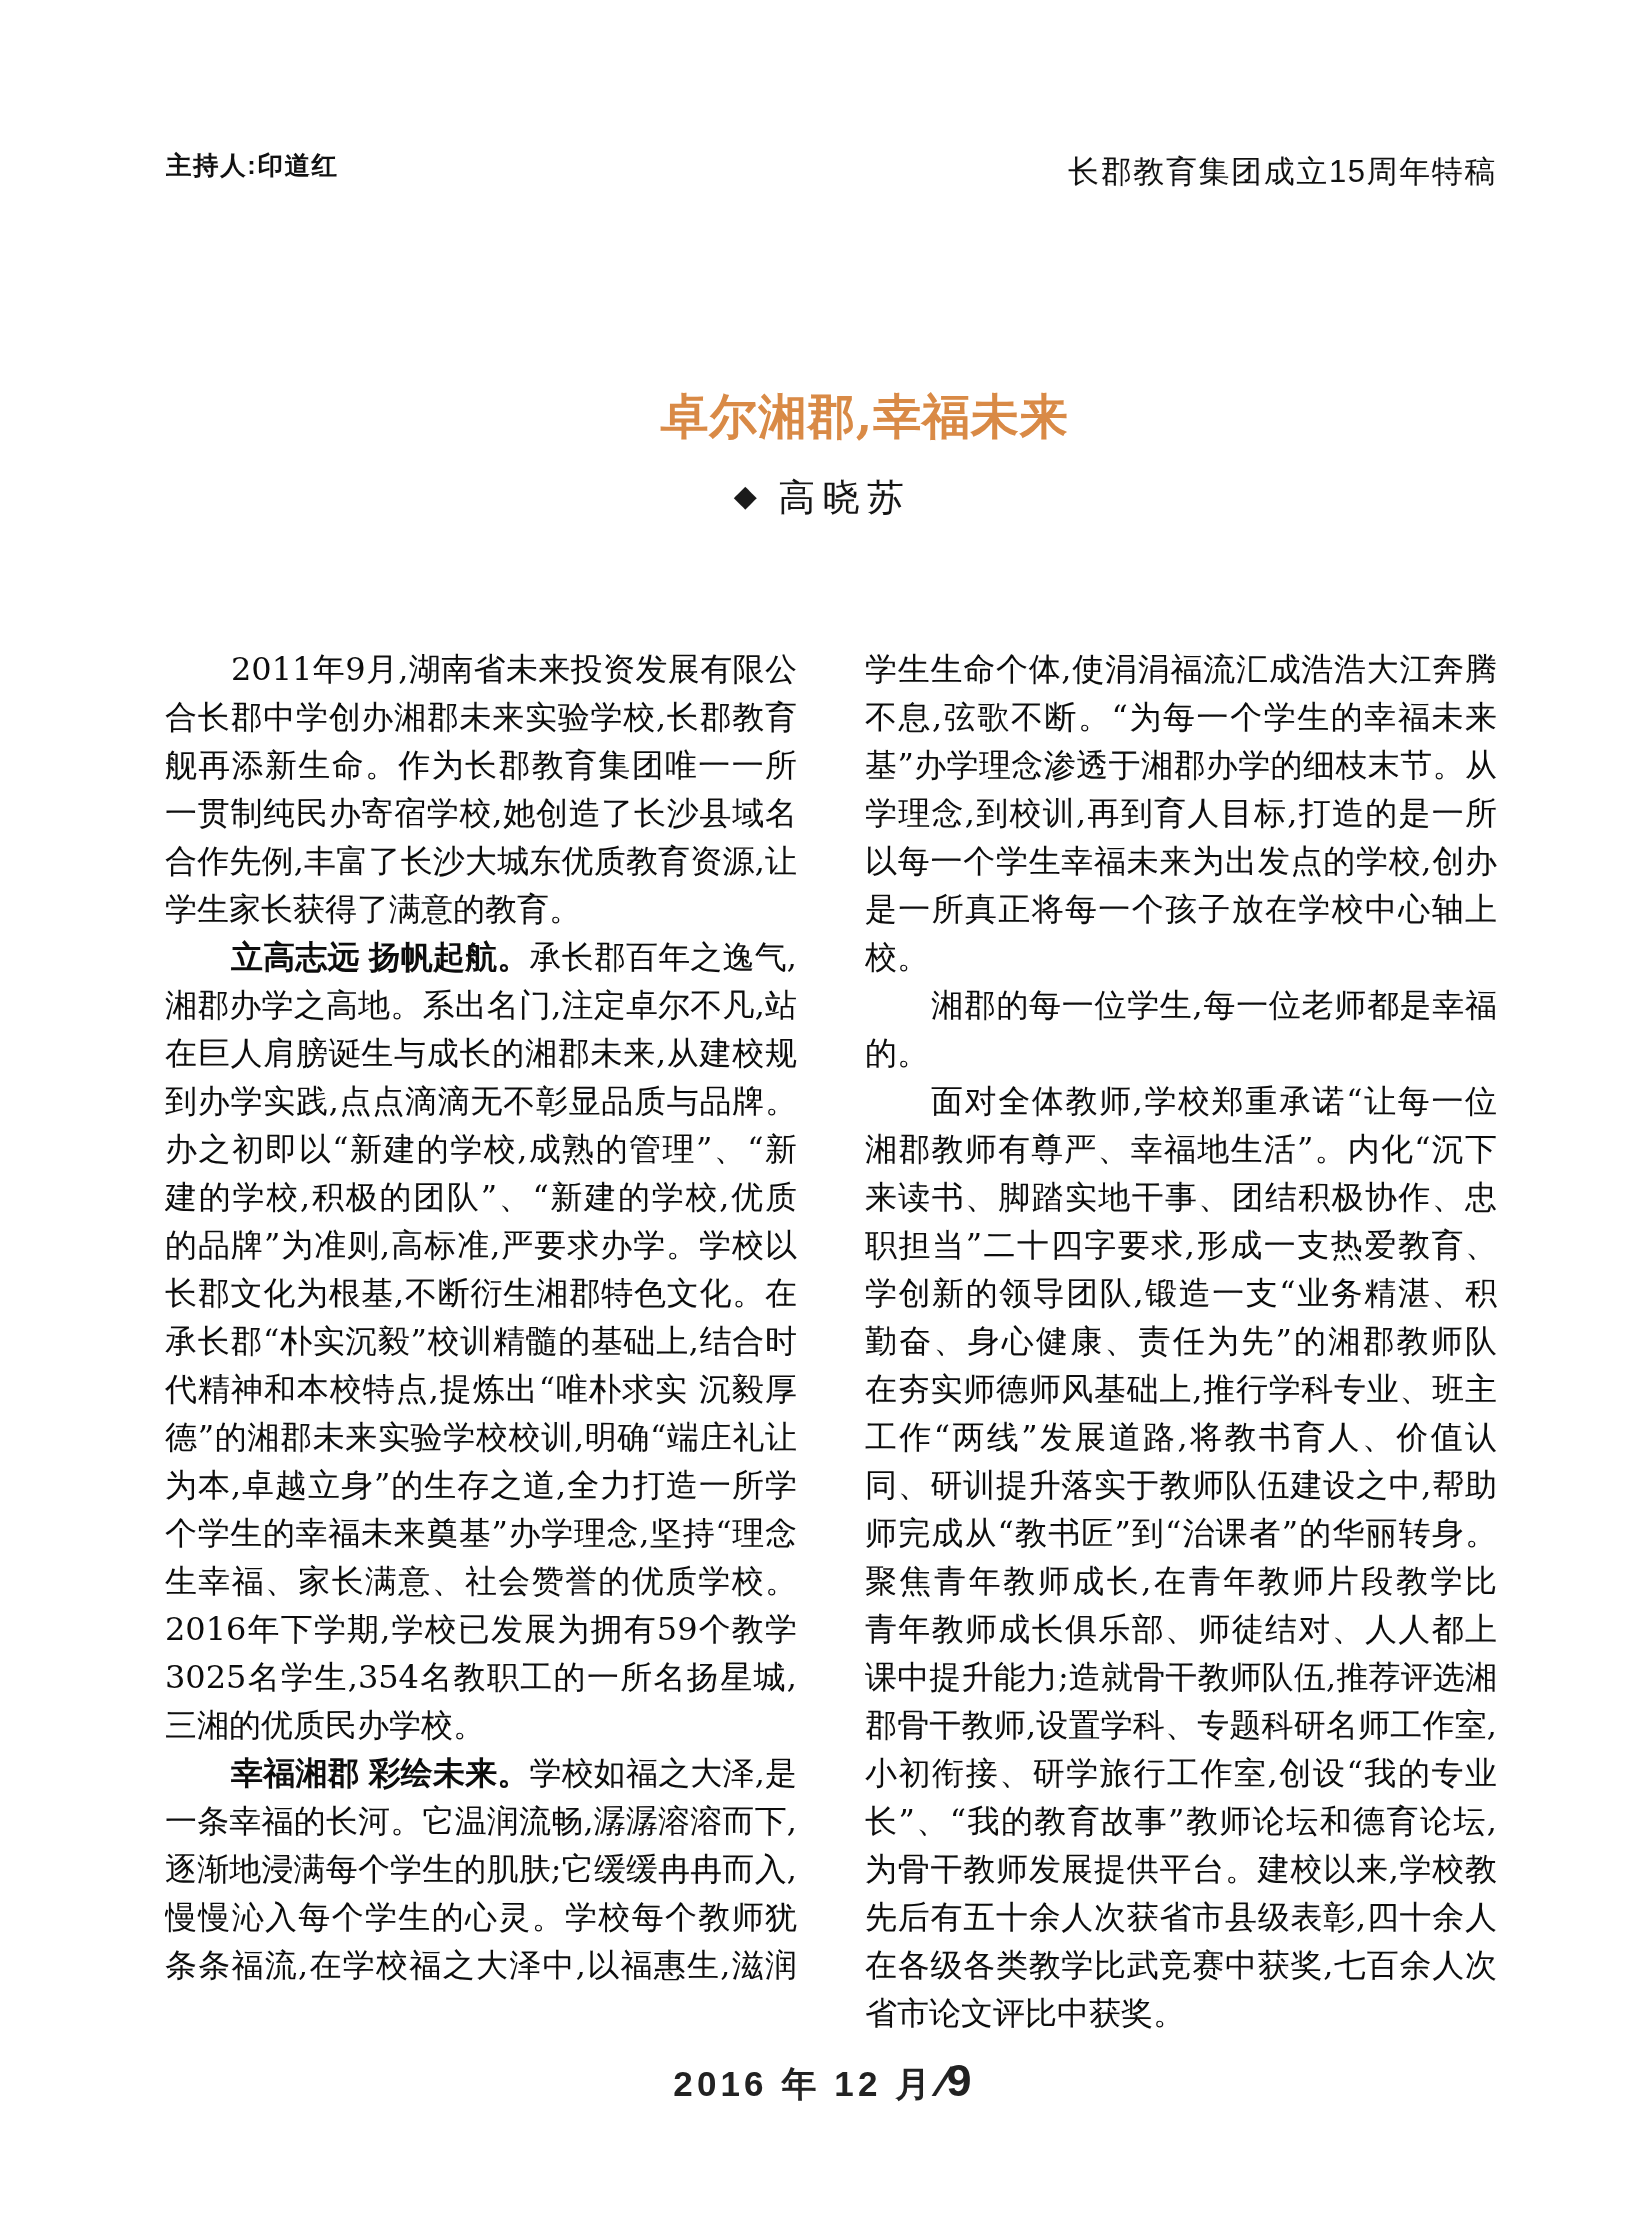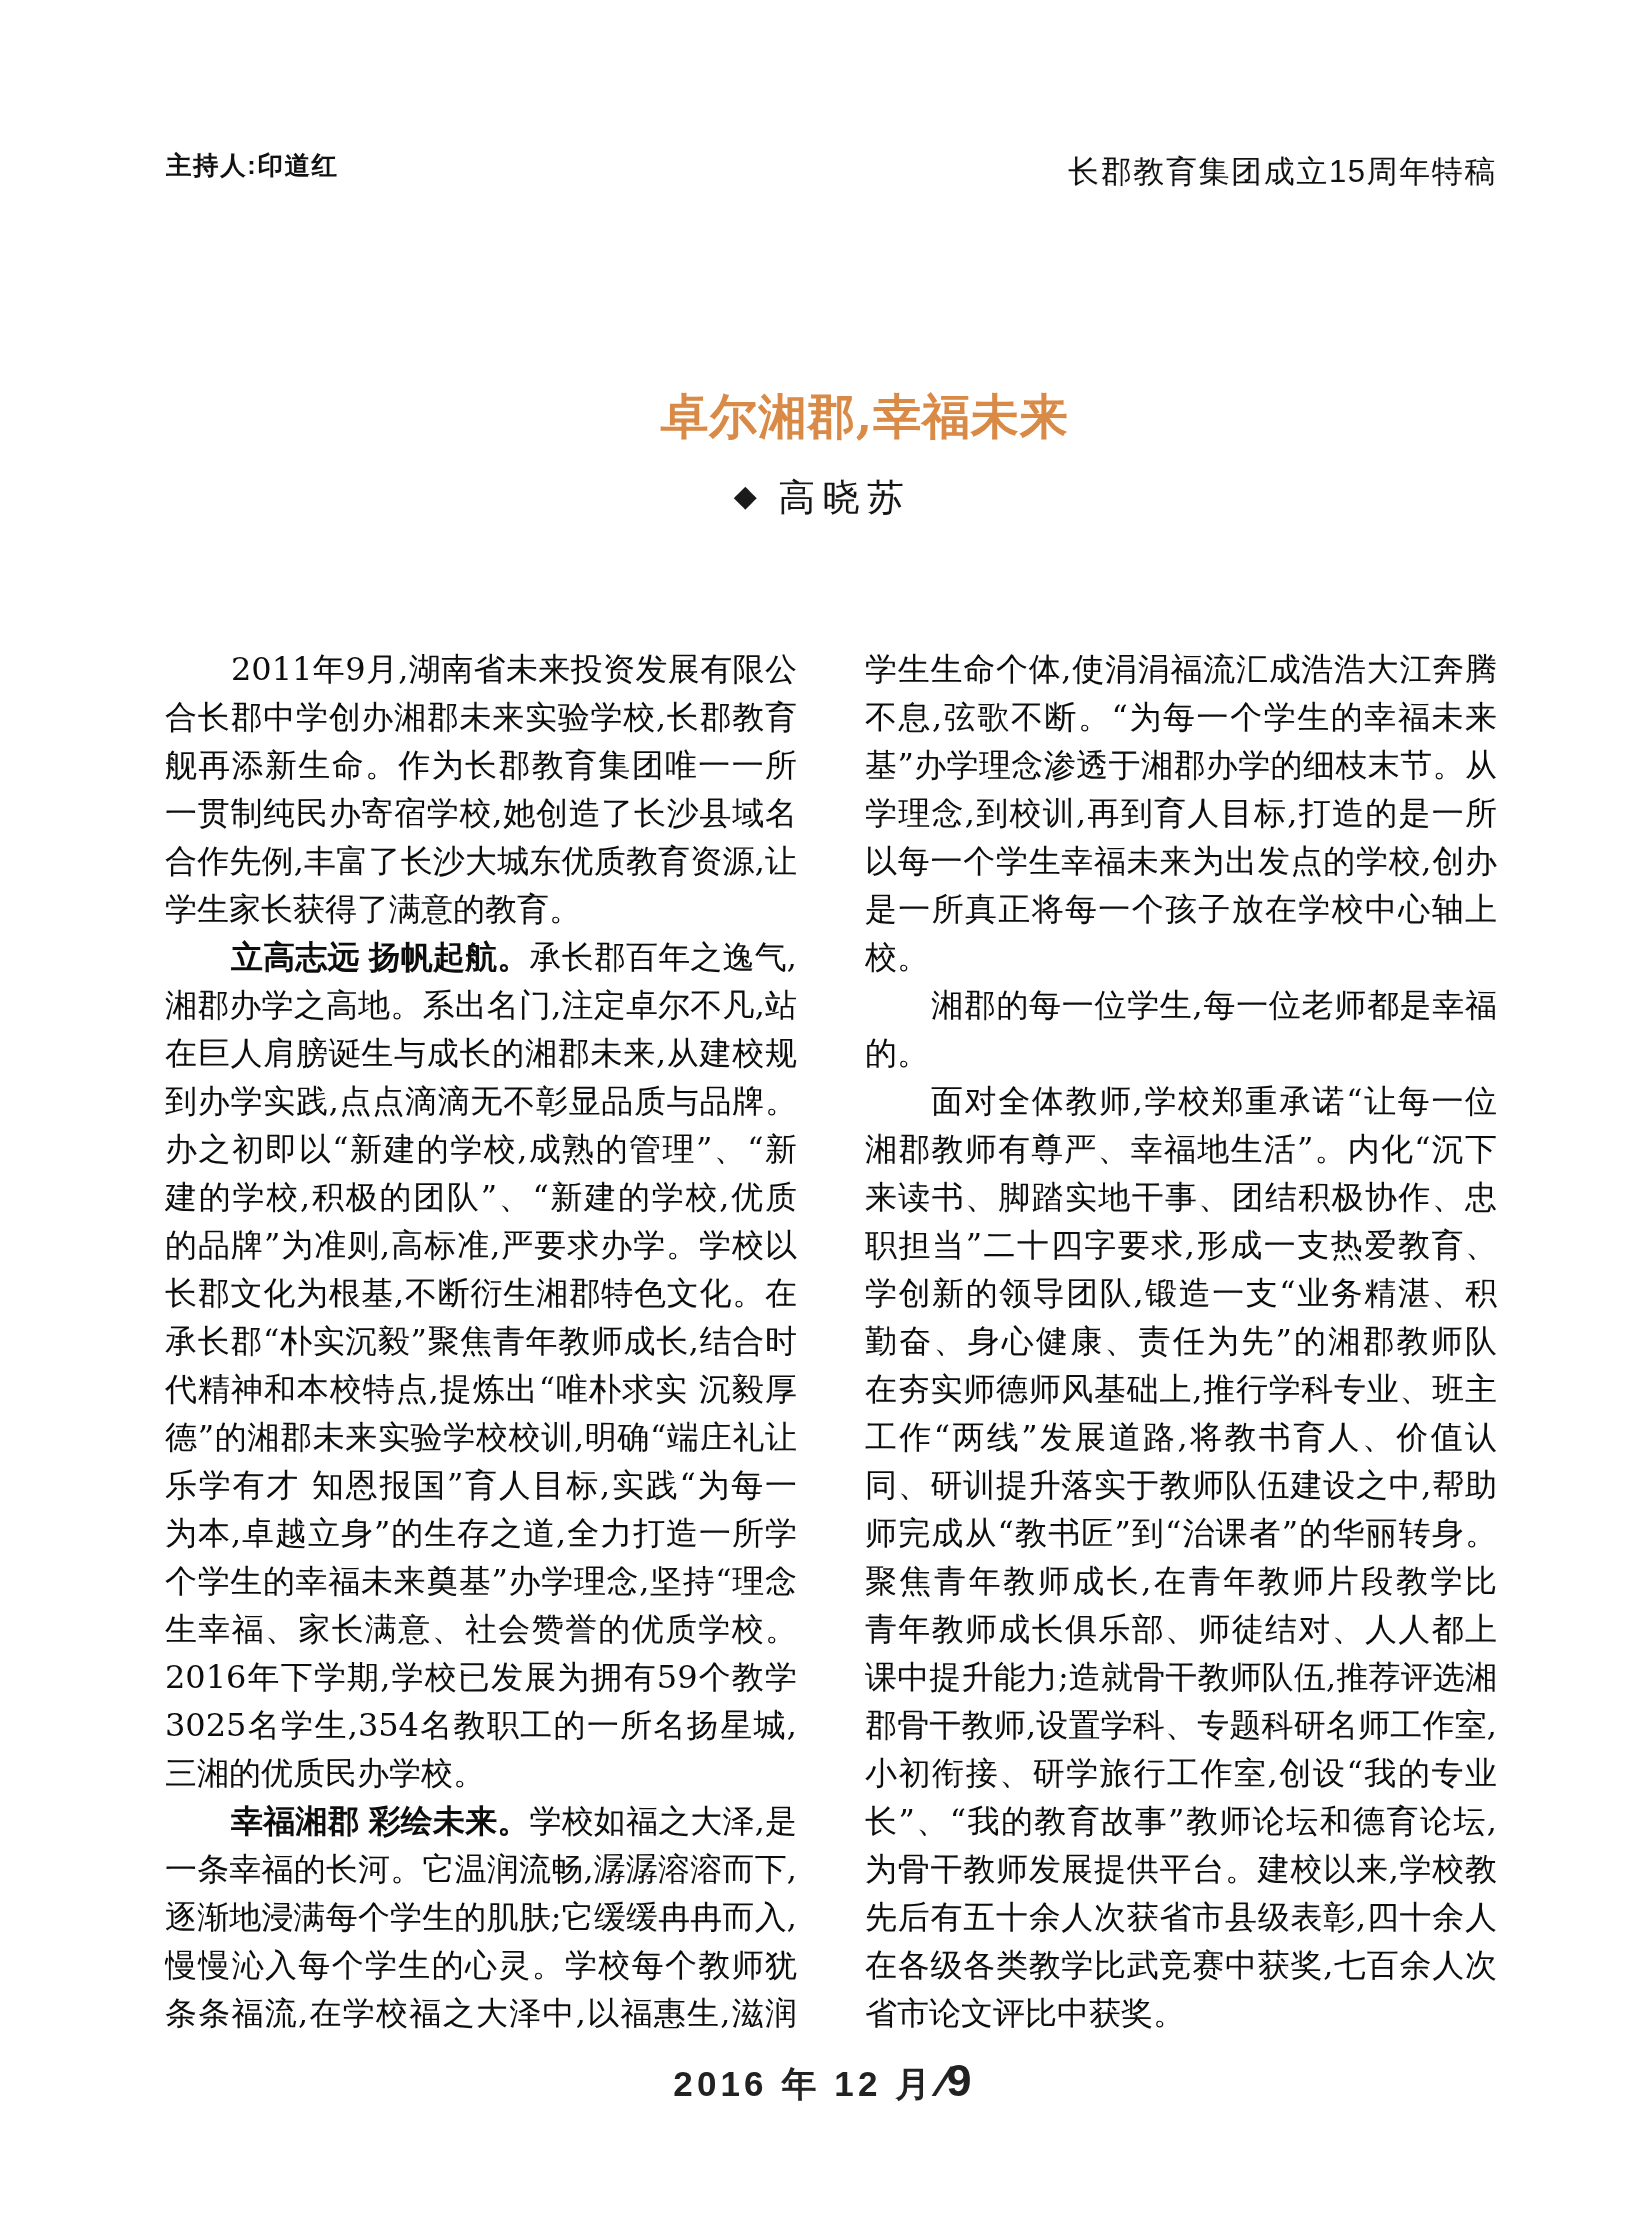--- a/index.html
+++ b/index.html
@@ -95,24 +95,23 @@
       <div class="line">合作先例,丰富了长沙大城东优质教育资源,让</div>
       <div class="line end">学生家长获得了满意的教育。</div>
       <div class="line indent"><span class="lead">立高志远 扬帆起航。</span>承长郡百年之逸气,夺</div>
       <div class="line">湘郡办学之高地。系出名门,注定卓尔不凡,站</div>
       <div class="line">在巨人肩膀诞生与成长的湘郡未来,从建校规划</div>
       <div class="line">到办学实践,点点滴滴无不彰显品质与品牌。开</div>
       <div class="line">办之初即以“新建的学校,成熟的管理”、“新</div>
       <div class="line">建的学校,积极的团队”、“新建的学校,优质</div>
       <div class="line">的品牌”为准则,高标准,严要求办学。学校以</div>
       <div class="line">长郡文化为根基,不断衍生湘郡特色文化。在传</div>
-      <div class="line">承长郡“朴实沉毅”聚焦青年教师成长,结合时</div>
+      <div class="line">承长郡“朴实沉毅”校训精髓的基础上,结合时</div>
       <div class="line">代精神和本校特点,提炼出“唯朴求实 沉毅厚</div>
       <div class="line">德”的湘郡未来实验学校校训,明确“端庄礼让</div>
-      <div class="line">乐学有才 知恩报国”育人目标,实践“为每一</div>
       <div class="line">为本,卓越立身”的生存之道,全力打造一所学</div>
       <div class="line">个学生的幸福未来奠基”办学理念,坚持“理念</div>
       <div class="line">生幸福、家长满意、社会赞誉的优质学校。截止</div>
       <div class="line">2016年下学期,学校已发展为拥有59个教学班,</div>
       <div class="line">3025名学生,354名教职工的一所名扬星城,享誉</div>
       <div class="line end">三湘的优质民办学校。</div>
       <div class="line indent"><span class="lead">幸福湘郡 彩绘未来。</span>学校如福之大泽,是</div>
       <div class="line">一条幸福的长河。它温润流畅,潺潺溶溶而下,</div>
       <div class="line">逐渐地浸满每个学生的肌肤;它缓缓冉冉而入,</div>
       <div class="line">慢慢沁入每个学生的心灵。学校每个教师犹如一</div>

